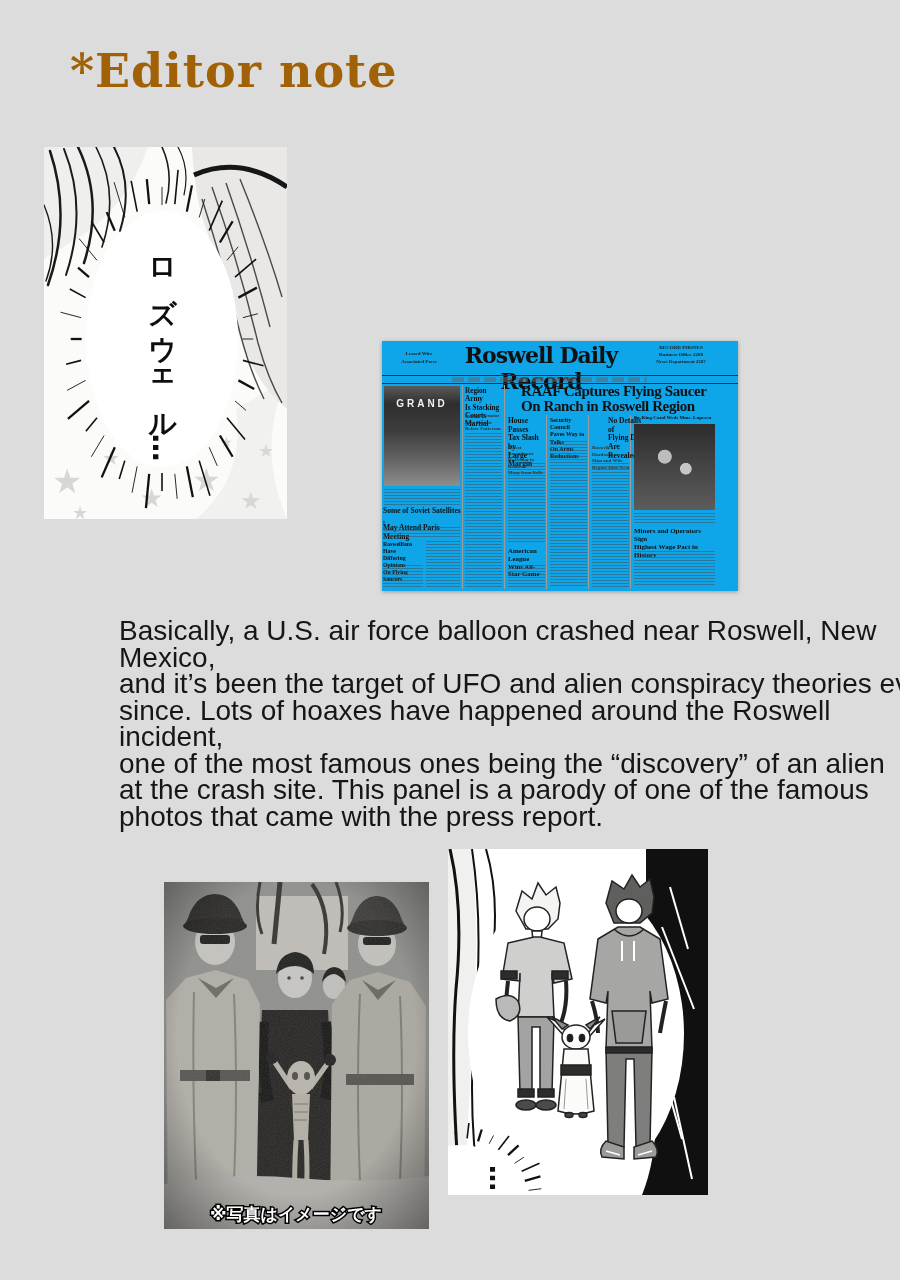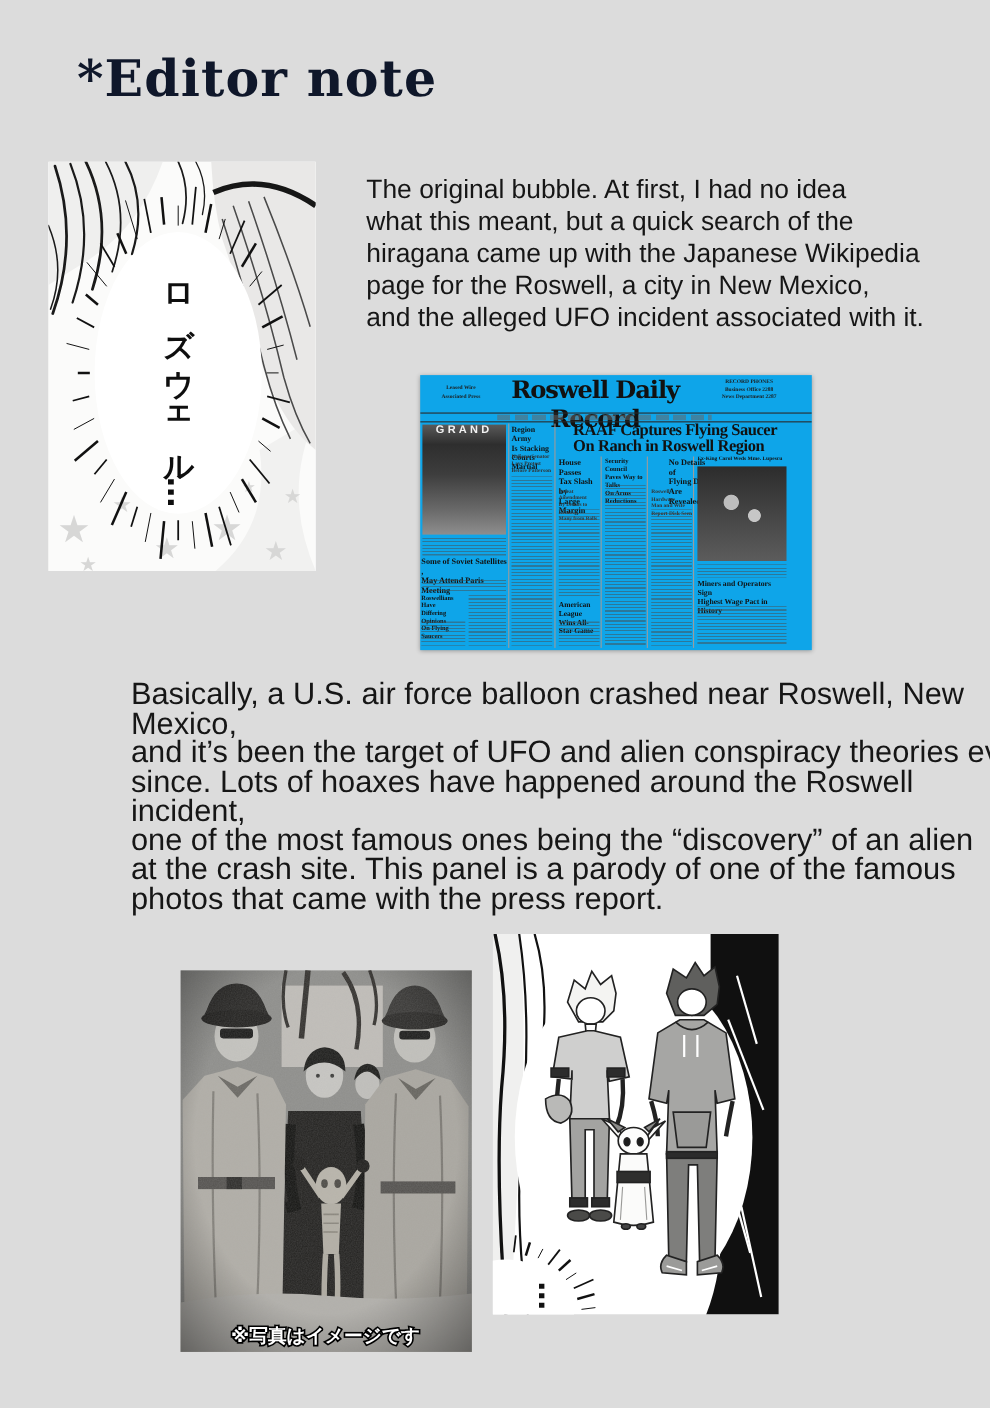--- a/index.html
+++ b/index.html
@@ -3,21 +3,21 @@
 <meta charset="utf-8">
 <style>
   html,body{margin:0;padding:0;}
   body{width:900px;height:1280px;background:#dcdcdc;overflow:hidden;
        font-family:"Liberation Sans",sans-serif;color:#1a1a1a;}
   .page{position:relative;width:900px;height:1280px;}
   .abs{position:absolute;}
   .pre{white-space:pre-line;}
 
   .title{left:70px;top:44px;font-family:"DejaVu Serif",serif;font-weight:700;
-         font-size:46px;letter-spacing:1px;color:#0f172a;}
+         font-size:46px;letter-spacing:1px;color:#a16207;}
 
   
   .panel-top{left:44px;top:147px;width:243px;height:372px;background:#fbfbfa;}
   .bubble-vtext{left:99px;top:92px;height:232px;writing-mode:vertical-rl;text-orientation:mixed;
         font-family:"DejaVu Sans",sans-serif;font-size:28px;font-weight:700;letter-spacing:7px;color:#0e0e0e;}
 
   
   .para{font-family:"Liberation Sans",sans-serif;color:#161616;}
   .para1{left:333px;top:158px;width:552px;font-size:24px;line-height:29px;}
   .para2{left:72px;top:618px;width:818px;font-size:28px;line-height:26.5px;margin-left:47px;}
@@ -29,21 +29,21 @@
   .np-masthead{left:52px;top:1px;width:214px;text-align:center;font-family:"DejaVu Serif",serif;
                font-weight:900;font-size:22px;letter-spacing:-1px;color:#111;}
   .np-phones{left:266px;top:3px;width:66px;font-size:5px;font-weight:700;line-height:1.4;text-align:center;}
   .np-hrule{left:0;right:0;height:1px;background:#2a2a2a;}
   .nl{background:repeating-linear-gradient(to bottom,#4a4a4a 0 1px,transparent 1px 3px);opacity:.5;}
   .nlr{background:repeating-linear-gradient(to right,#666 0 12px,transparent 12px 16px);opacity:.55;}
   .vr{width:1px;background:#9c9c9c;}
   .np-head{font-weight:700;color:#111;}
   .np-grand{left:2px;top:45px;width:76px;height:100px;
      background:linear-gradient(180deg,#5a5a5a 0%,#2e2e2e 18%,#3d3d3d 45%,#6a6a6a 78%,#8e8e8e 100%);}
-  .np-grand span{display:block;text-align:center;color:#f2f2f2;font-size:10px;
+  .np-grand span{display:block;margin-top:12px;text-align:center;color:#f2f2f2;font-size:10px;
      font-weight:700;letter-spacing:3px;font-family:"Liberation Sans",sans-serif;}
   .np-exphoto{left:252px;top:83px;width:81px;height:86px;
      background:radial-gradient(circle at 38% 38%,#bdbdbd 0 9%,rgba(0,0,0,0) 10%),
                 radial-gradient(circle at 64% 52%,#c6c6c6 0 8%,rgba(0,0,0,0) 9%),
                 linear-gradient(180deg,#2c2c2c,#474747 55%,#5c5c5c);}
 
   
   .photo{left:164px;top:843px;width:265px;height:347px;margin-top:39px;}
   .panel-bottom{left:448px;top:849px;width:260px;height:346px;}
 </style>
@@ -129,25 +129,20 @@
           <line x1="175.9120453791782" y1="95.47992436803624" x2="188.64768133269448" y2="74.25386444550917" stroke-width="2.3"></line>
           <line x1="182.99642532808326" y1="113.2955547180378" x2="194.125557290703" y2="99.81924193365947" stroke-width="0.9"></line>
           <line x1="190.97343433102733" y1="130.03029678555183" x2="212.07570884753218" y2="112.11005360492355" stroke-width="1.6"></line>
           <line x1="194.40788051915263" y1="150.6226244531945" x2="212.88604403393447" y2="140.616092326253" stroke-width="2.3"></line>
           <line x1="198.89167509474177" y1="170.64669552200846" x2="213.87939671402722" y2="166.69032568799096" stroke-width="0.9"></line>
         </g>
     </svg>
     <div class="abs bubble-vtext">ロズウェル…</div>
   </div>
 
-  <div class="abs para para1 pre">The original bubble. At first, I had no idea
-what this meant, but a quick search of the
-hiragana came up with the Japanese Wikipedia
-page for the Roswell, a city in New Mexico,
-and the alleged UFO incident associated with it.</div>
 
   <div class="abs newspaper">
     <div class="abs np-wire pre">Leased Wire
 Associated Press</div>
     <div class="abs np-masthead">Roswell Daily Record</div>
     <div class="abs np-phones pre">RECORD PHONES
 Business Office 2288
 News Department 2287</div>
     <div class="abs np-hrule" style="top:34px;"></div>
     <div class="abs nlr" style="left:70px;top:36px;width:195px;height:5px;"></div>

